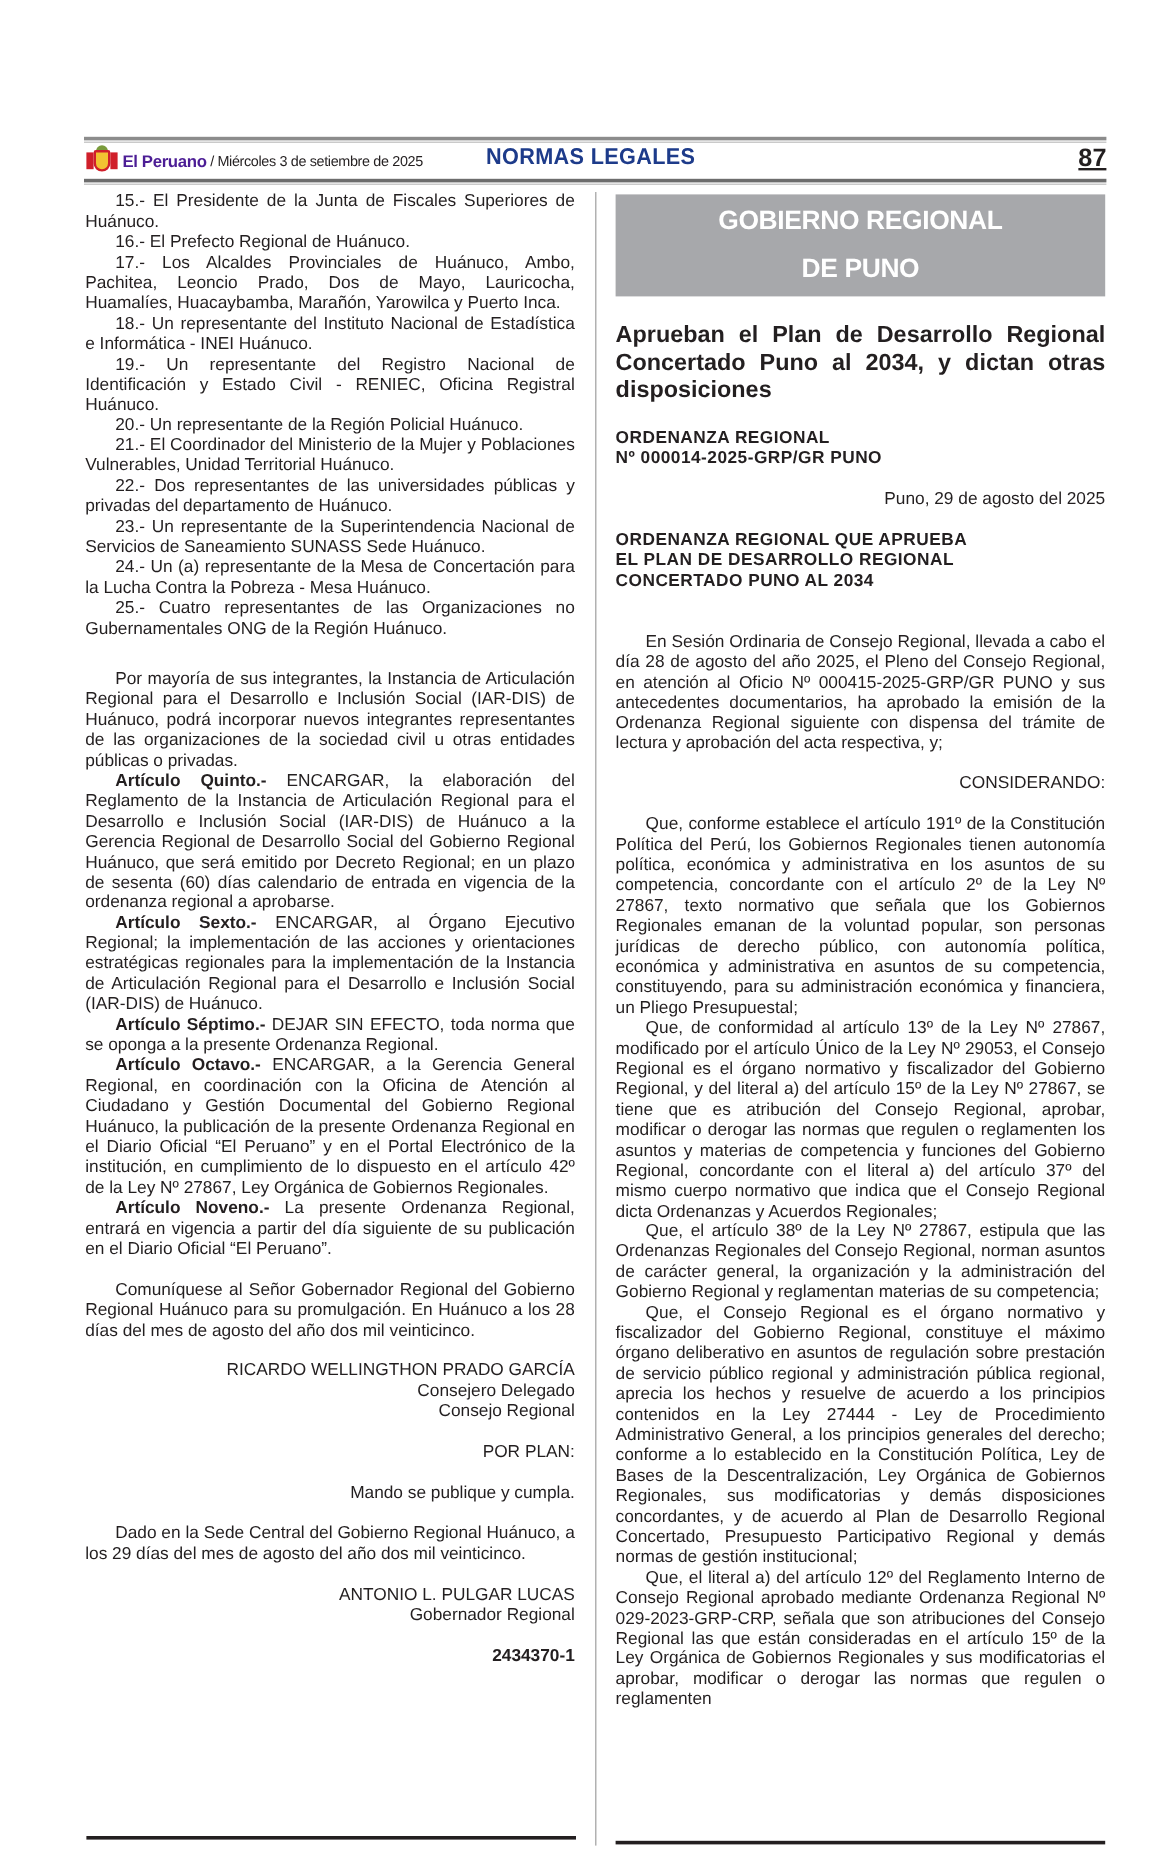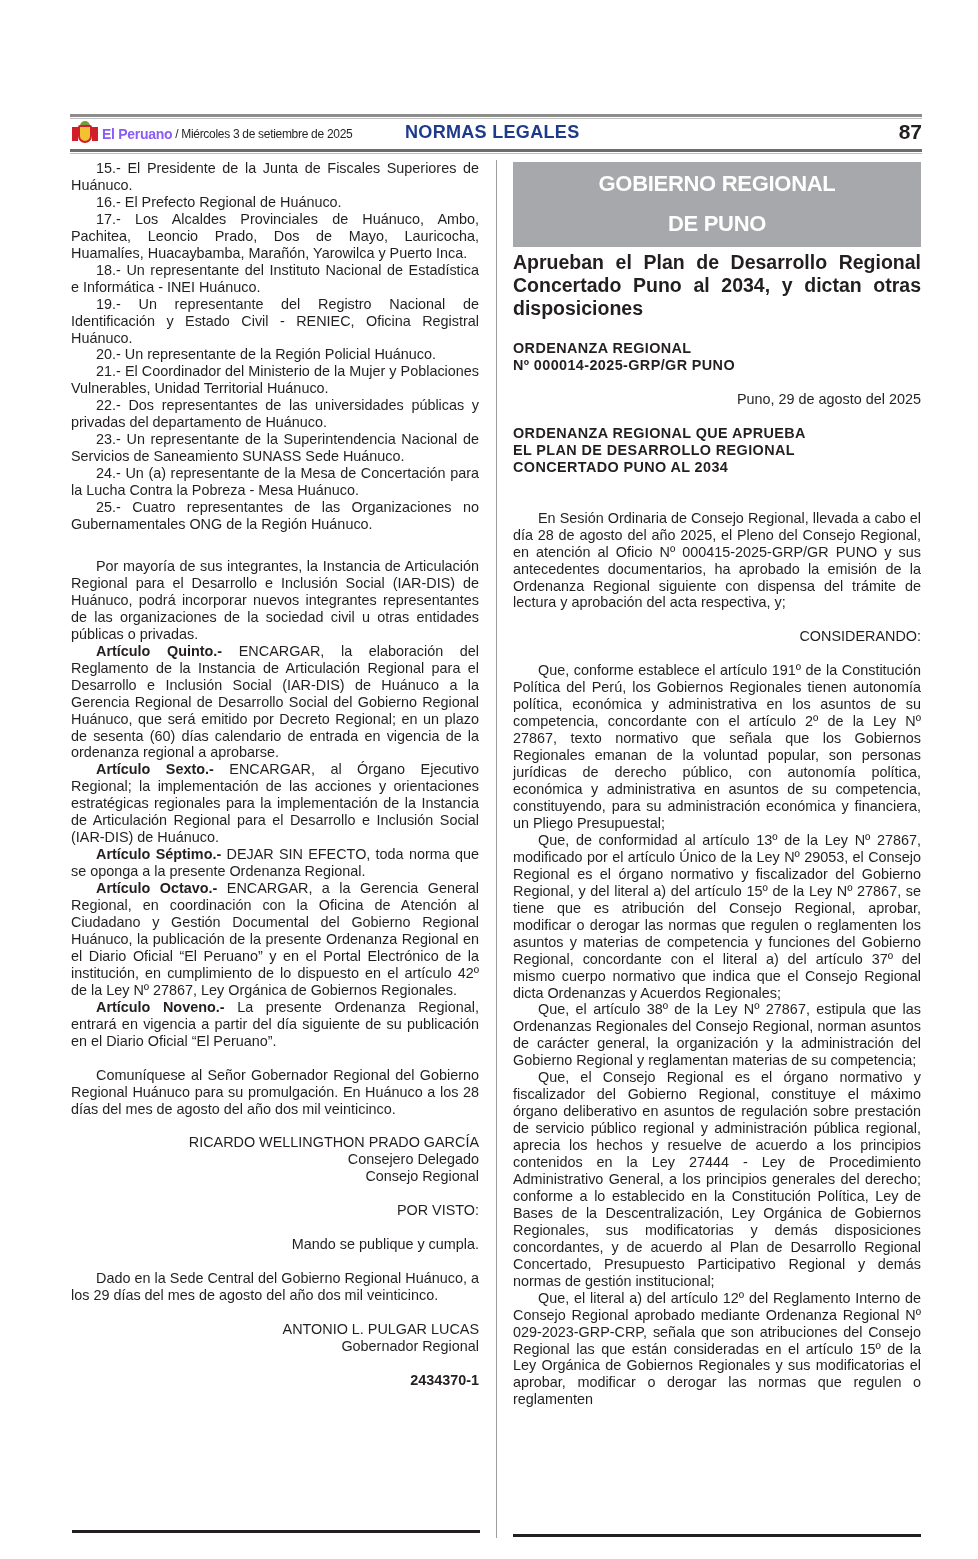--- a/index.html
+++ b/index.html
@@ -10,42 +10,42 @@
   .hdr-rule-top { position: absolute; left: 70px; top: 114px; width: 852px; height: 3px; background: #8c8c8c; }
   .hdr-rule-top2 { position: absolute; left: 70px; top: 118px; width: 852px; height: 1px; background: #bdbdbd; }
   .hdr-rule-bot { position: absolute; left: 70px; top: 149px; width: 852px; height: 3px; background: #6d6d6d; }
   .hdr-rule-bot2 { position: absolute; left: 70px; top: 153px; width: 852px; height: 1px; background: #bdbdbd; }
   .hdr { position: absolute; left: 72px; top: 120px; width: 850px; height: 28px; display: flex; align-items: center; }
   .logo { width: 26px; height: 26px; position: relative; margin-right: 4px; }
   .logo .shield { position: absolute; left: 6px; top: 4px; width: 14px; height: 18px; background: #f2c232; border: 2px solid #d01f2a; border-radius: 2px 2px 7px 7px; }
   .logo .flag-l { position: absolute; left: 0; top: 6px; width: 6px; height: 14px; background: #d01f2a; }
   .logo .flag-r { position: absolute; right: 0; top: 6px; width: 6px; height: 14px; background: #d01f2a; }
   .logo .crown { position: absolute; left: 8px; top: 0; width: 10px; height: 5px; background: #7a9b3c; border-radius: 5px 5px 0 0; }
-  .brand { color: #8b5cf6; font-weight: bold; font-size: 14px; letter-spacing: -0.3px; }
+  .brand { color: #4c1d95; font-weight: bold; font-size: 14px; letter-spacing: -0.3px; }
   .hdr-date { font-size: 12px; color: #231f20; margin-left: 3px; letter-spacing: -0.3px; text-align: right; }
   .section-title { position: absolute; left: 333px; top: 1px; font-size: 19px; font-weight: bold; color: #1d3b8a; letter-spacing: 0.3px; transform: scaleX(0.95); transform-origin: left; }
-  .page-num { position: absolute; right: 0; top: 0; font-size: 21px; font-weight: bold; color: #231f20; }
+  .page-num { position: absolute; right: 0; top: 0; font-size: 21px; font-weight: bold; color: #231f20; text-decoration: underline; }
 
   
   .col { position: absolute; top: 160px; font-size: 14.4px; line-height: 16.95px; text-align: justify; }
   .col-left { left: 71px; width: 408px; }
   .col-right { left: 513px; width: 408px; top: 162px; }
   .divider { position: absolute; left: 496px; top: 160px; width: 1px; height: 1378px; background: #9e9e9e; }
 
   p { margin: 0; }
   .ind { text-indent: 25px; }
   .gap { height: 17px; }
   .gap-s { height: 8px; }
   b { font-weight: bold; }
   .sig { padding-left: 25px; text-align: right; }
 
   .end-rule { position: absolute; height: 3px; background: #231f20; }
 
   .entity-box { background: #a7a8ab; color: #ffffff; text-align: center; font-weight: bold; font-size: 22px; line-height: 40px; padding: 2px 0 3px 0; letter-spacing: -0.3px; }
-  .headline { font-size: 19.5px; line-height: 23px; font-weight: bold; text-align: justify; margin-top: 4px; color: #231f20; }
+  .headline { font-size: 19.5px; line-height: 23px; font-weight: bold; text-align: justify; margin-top: 21px; color: #231f20; }
   .center-bold { text-align: left; font-weight: bold; letter-spacing: 0.4px; }
 </style>
 </head>
 <body>
 
 <div class="hdr-rule-top"></div>
 <div class="hdr-rule-top2"></div>
 <div class="hdr">
   <div class="logo">
     <div class="flag-l"></div>
@@ -90,21 +90,21 @@
   <div class="gap"></div>
   <p class="ind">Comuníquese al Señor Gobernador Regional del Gobierno Regional Huánuco para su promulgación. En Huánuco a los 28 días del mes de agosto del año dos mil veinticinco.</p>
   <div class="gap"></div>
 
   <div class="sig">
     <p>RICARDO WELLINGTHON PRADO GARCÍA</p>
     <p>Consejero Delegado</p>
     <p>Consejo Regional</p>
   </div>
   <div class="gap"></div>
-  <p class="sig">POR VISTO:</p>
+  <p class="sig">POR PLAN:</p>
   <div class="gap"></div>
   <p class="sig">Mando se publique y cumpla.</p>
   <div class="gap"></div>
   <p class="ind">Dado en la Sede Central del Gobierno Regional Huánuco, a los 29 días del mes de agosto del año dos mil veinticinco.</p>
   <div class="gap"></div>
   <div class="sig">
     <p>ANTONIO L. PULGAR LUCAS</p>
     <p>Gobernador Regional</p>
   </div>
   <div class="gap"></div>

